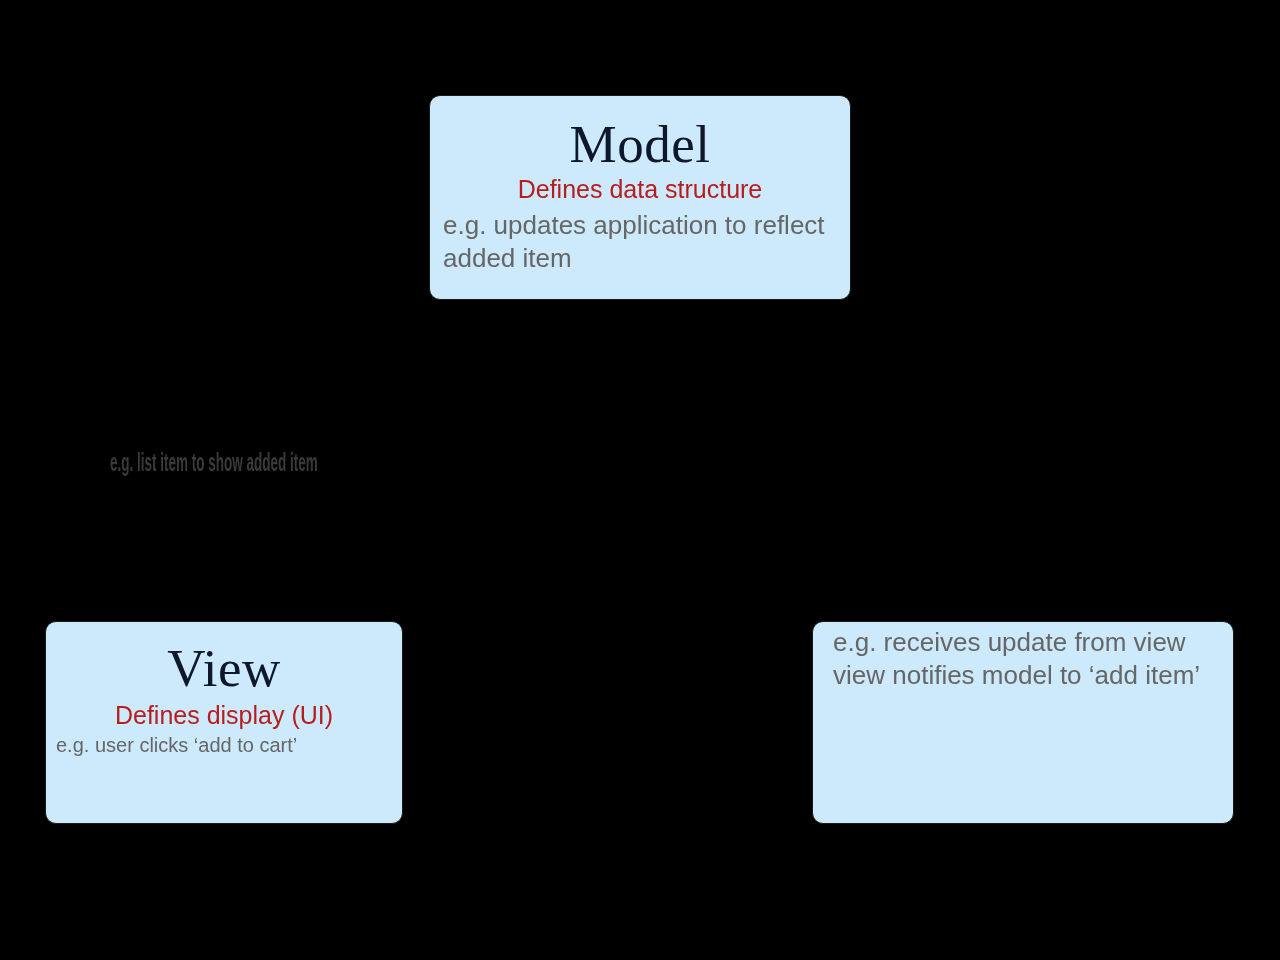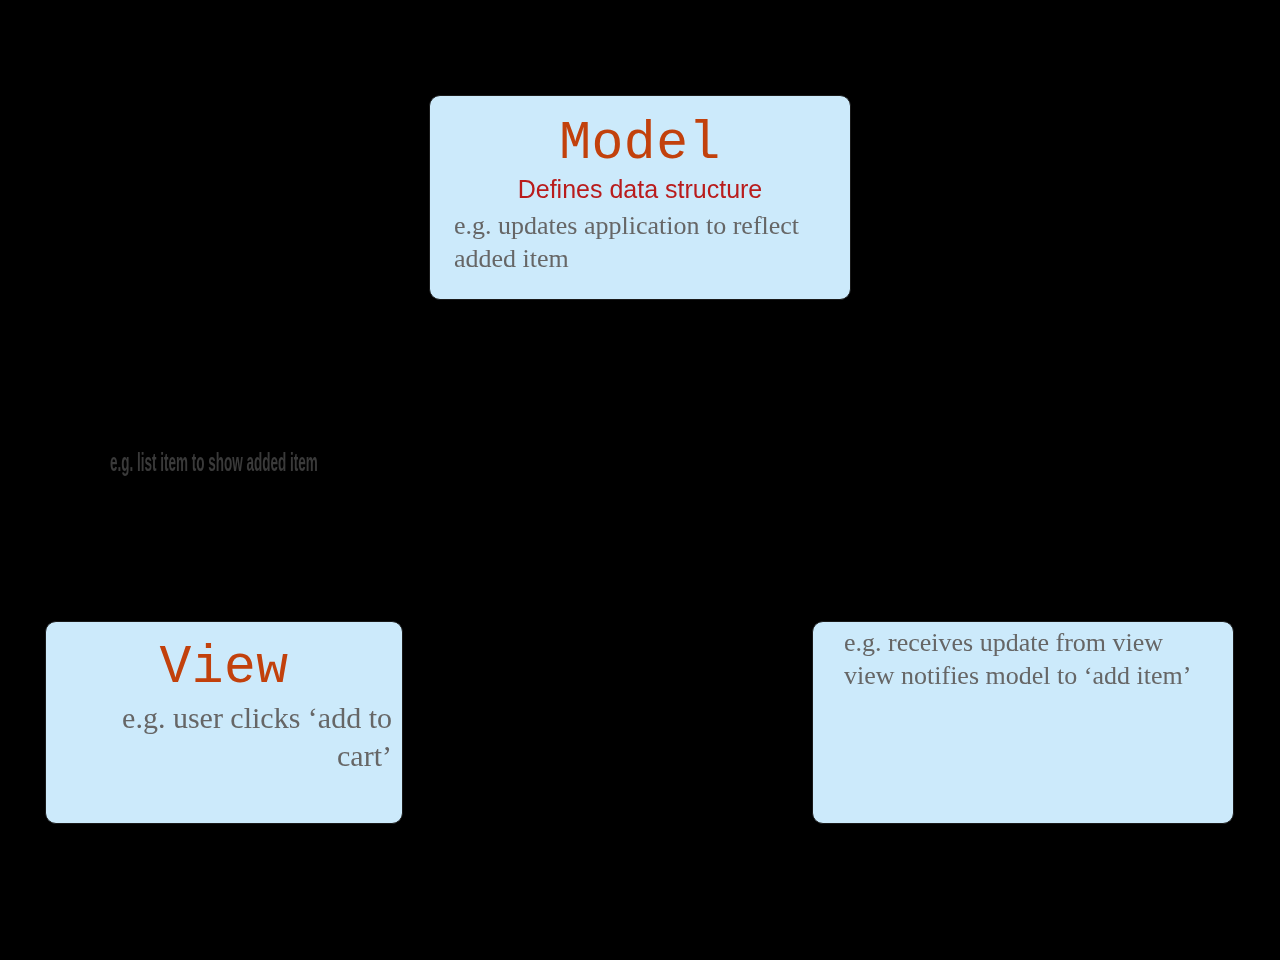--- a/index.html
+++ b/index.html
@@ -20,39 +20,38 @@
     position: absolute;
     box-sizing: border-box;
     background: #cceafb;
     border: 1px solid #1a1a1a;
     border-radius: 11px;
     text-align: center;
     overflow: hidden;
   }
 
   .node-title {
-    font-family: Liberation Mono, monospace;
+    font-family: Liberation Serif, serif;
     font-weight: 400;
-    color: #c2410c;
+    color: #0f172a;
     line-height: 1.0;
     letter-spacing: 0.5px;
   }
 
   .node-subtitle {
     font-family: "Liberation Sans", sans-serif;
     color: #b91c1c;
     line-height: 1.12;
   }
 
   .node-example {
-    font-family: Liberation Serif, serif;
+    font-family: Liberation Sans, sans-serif;
     color: #666666;
     line-height: 1.28;
     text-align: left;
-    margin-left: 11px;
   }
 
   
   #node-model {
     left: 429px;
     top: 95px;
     width: 422px;
     height: 205px;
   }
   #node-model .node-title {
@@ -78,23 +77,23 @@
   }
   #node-view .node-title {
     font-size: 53px;
     margin-top: 20px;
   }
   #node-view .node-subtitle {
     font-size: 25px;
     margin-top: 6px;
   }
   #node-view .node-example {
-    font-size: 30px;
+    font-size: 20px;
     margin-top: 4px;
-    text-align: right;
+    text-align: left;
     padding: 0 10px;
   }
 
   
   #node-controller {
     left: 812px;
     top: 621px;
     width: 422px;
     height: 203px;
   }
@@ -134,20 +133,21 @@
 <div id="canvas">
 
   <div class="node" id="node-model">
     <div class="node-title">Model</div>
     <div class="node-subtitle">Defines data structure</div>
     <div class="node-example">e.g. updates application to reflect added item</div>
   </div>
 
   <div class="node" id="node-view">
     <div class="node-title">View</div>
+    <div class="node-subtitle">Defines display (UI)</div>
     <div class="node-example">e.g. user clicks ‘add to cart’</div>
   </div>
 
   <div class="node" id="node-controller">
     <div class="node-example">e.g. receives update from view view notifies model to ‘add item’</div>
   </div>
 
   <div id="edge-label-view-model">e.g. list item to show added item</div>
 
 </div>

